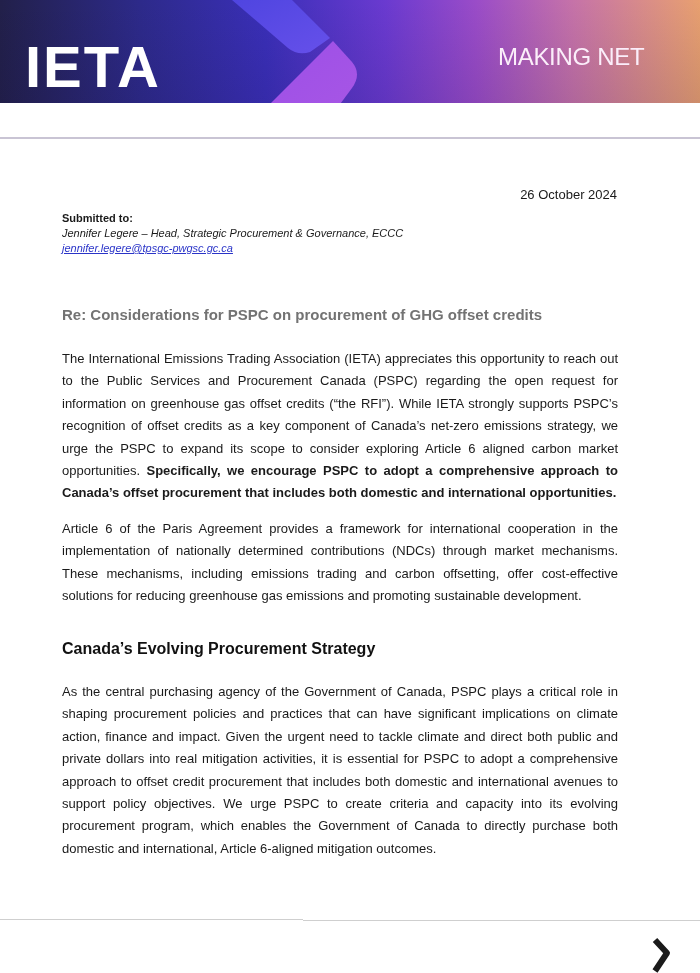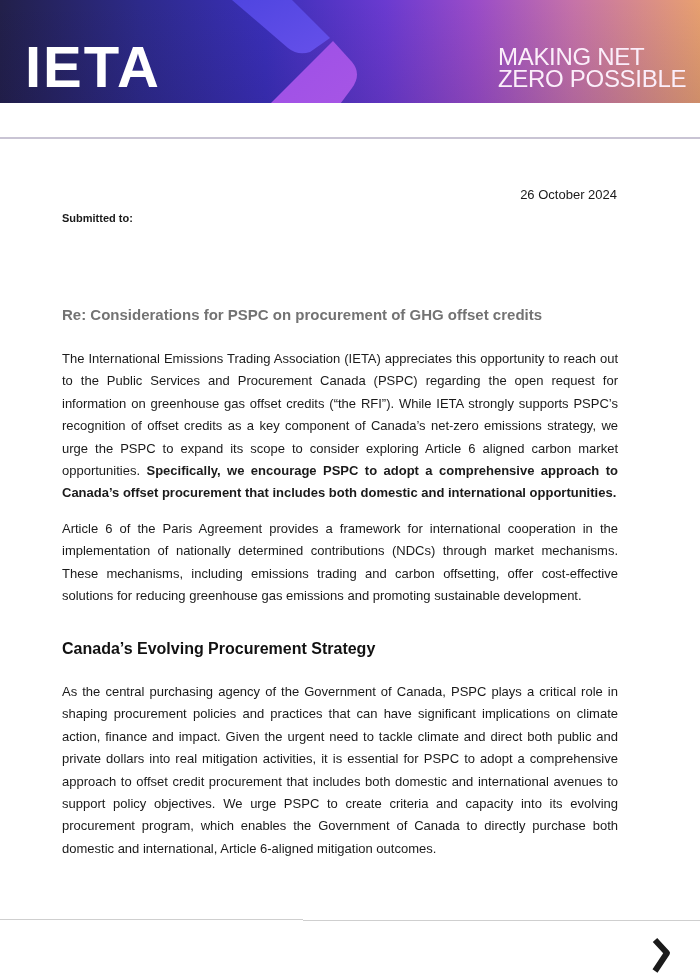--- a/index.html
+++ b/index.html
@@ -70,29 +70,30 @@
         <stop offset="0" stop-color="#9a4ee8"></stop>
         <stop offset="1" stop-color="#a957e4"></stop>
       </linearGradient>
     </defs>
     <path d="M232 0 L292 0 L330 38 L310 52 Q298 56 288 48 Z" fill="url(#cTop)"></path>
     <path d="M333 41 L352 62 Q362 74 352 88 L315 138 L236 138 Z" fill="url(#cBot)"></path>
   </svg>
   <div class="logo">IETA</div>
   <div class="tagline">
     <div>MAKING NET</div>
-    <div>ZERO POSSIBLE</div>
   </div>
 </div>
 <div class="banner-bottom"></div>
 
 <div class="date">26 October 2024</div>
 
 <div class="submitted">
   <span class="label">Submitted to:</span>
+  <span class="recipient">Jennifer Legere – Head, Strategic Procurement &amp; Governance, ECCC</span>
+  <a class="email">jennifer.legere@tpsgc-pwgsc.gc.ca</a>
 </div>
 
 <div class="re-heading">Re: Considerations for PSPC on procurement of GHG offset credits</div>
 
 <p class="para p1"><span>The International Emissions Trading Association (IETA) appreciates this opportunity to reach out to the Public Services and Procurement Canada (PSPC) regarding the open request for information on greenhouse gas offset credits (“the RFI”). While IETA strongly supports PSPC’s recognition of offset credits as a key component of Canada’s net-zero emissions strategy, we urge the PSPC to expand its scope to consider exploring Article 6 aligned carbon market opportunities. </span><b>Specifically, we encourage PSPC to adopt a comprehensive approach to Canada’s offset procurement that includes both domestic and international opportunities.</b></p>
 
 <p class="para p2">Article 6 of the Paris Agreement provides a framework for international cooperation in the implementation of nationally determined contributions (NDCs) through market mechanisms. These mechanisms, including emissions trading and carbon offsetting, offer cost-effective solutions for reducing greenhouse gas emissions and promoting sustainable development.</p>
 
 <div class="section-heading">Canada’s Evolving Procurement Strategy</div>
 

